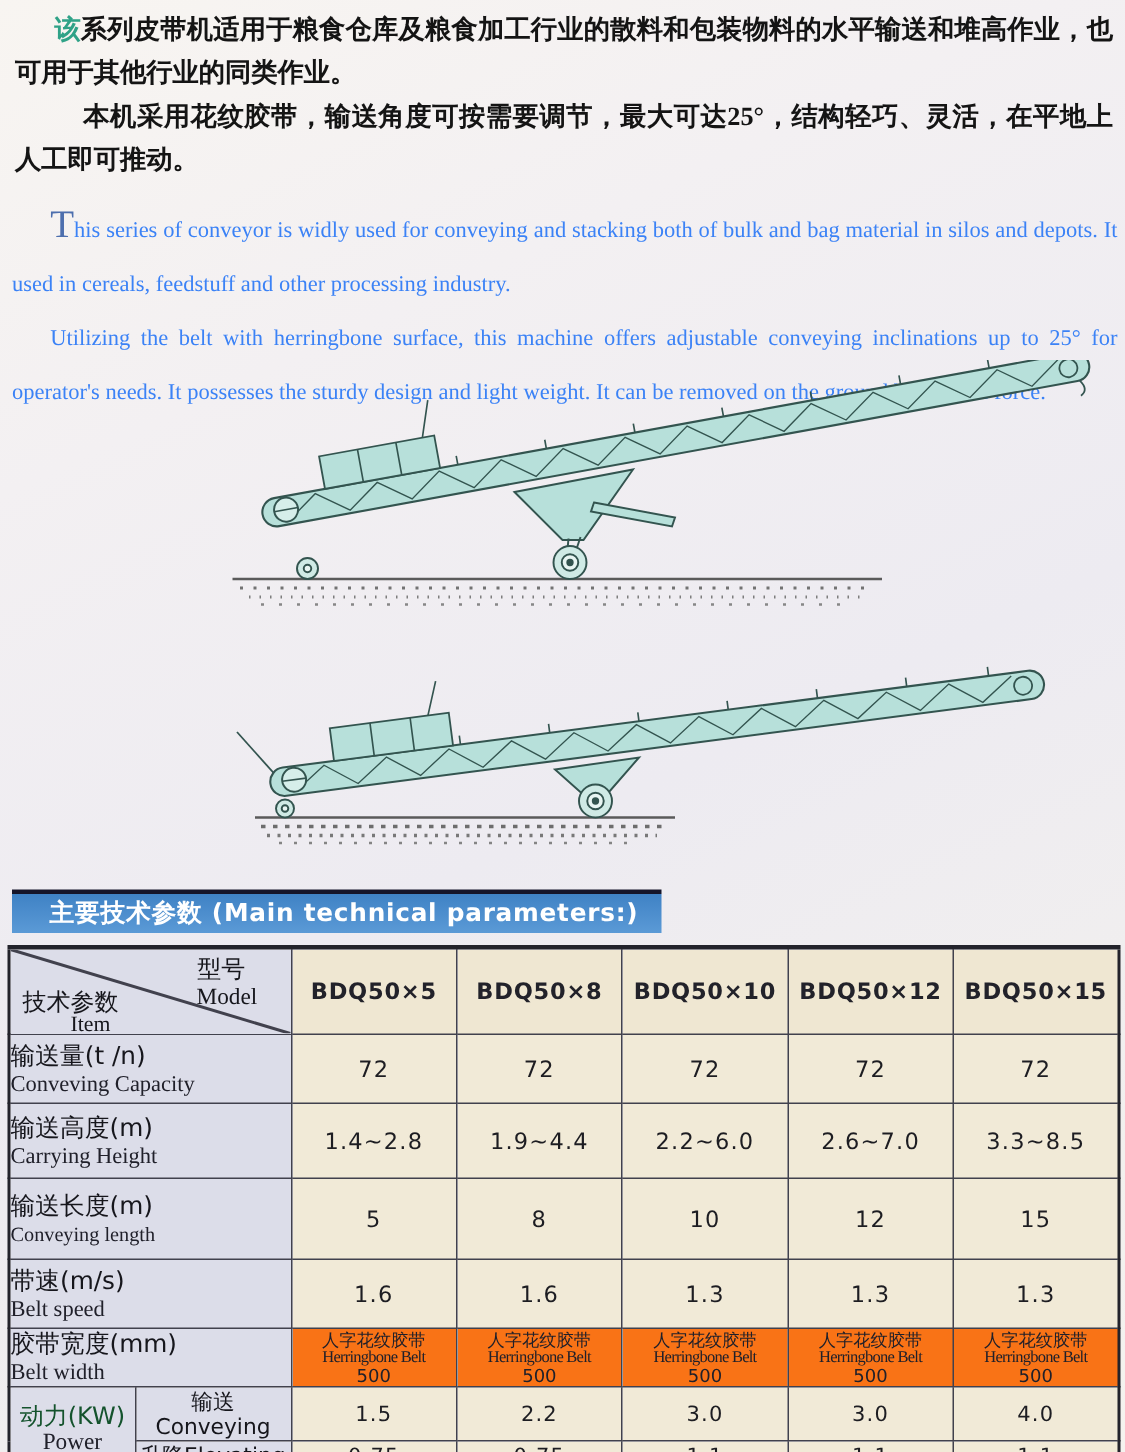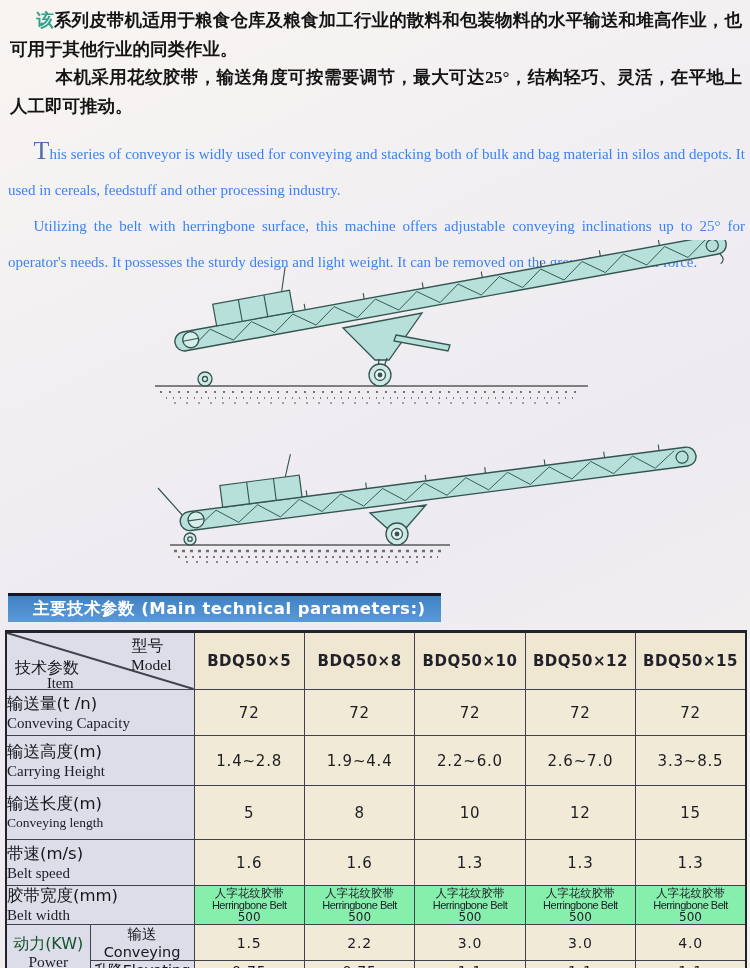--- a/index.html
+++ b/index.html
@@ -53,23 +53,23 @@
                 letter-spacing:0.5px; color:#22222a;font-weight:bold; }
 
   .corner-cell { background:#dcdde9; position:relative; }
   .corner-cell .diag { position:absolute; left:0; top:0; width:100%; height:100%; }
   .corner-label { position:absolute; color:#16161c; }
   .c-model-cn { right:30px; top:3px;  font-size:16px; }
   .c-model-en { right:22px; top:23px; font-family:"Liberation Serif",serif; font-size:15.5px; }
   .c-item-cn  { left:8px;  top:25px; font-size:16px; }
   .c-item-en  { left:40px; top:42px; font-family:"Liberation Serif",serif; font-size:14.5px; }
 
-  .belt-cell { background:#86efac; text-align:center; color:#20202a; }
+  .belt-cell { background:#f97316; text-align:center; color:#20202a; }
   .belt-cn   { font-size:11.5px; line-height:12px; }
-  .belt-en   { font-family:Liberation Sans, sans-serif; font-size:11px; line-height:12px; letter-spacing:-0.5px; }
+  .belt-en   { font-family:Liberation Serif, serif; font-size:11px; line-height:12px; letter-spacing:-0.5px; }
   .belt-size { font-size:12px; line-height:12px; }
 
   .power-cell { background:#dcdde9; text-align:center; }
   .pow-cn { font-size:16px; line-height:19px; color:#14532d; }
   .pow-en { font-family:"Liberation Serif",serif; font-size:15.5px; line-height:18px; color:#20202a; }
   .sub-label-cell { background:#dcdde9; text-align:center; font-size:14.5px; color:#16161c; }
   .pow-value { font-size:14px; }
 </style>
 </head>
 <body>

